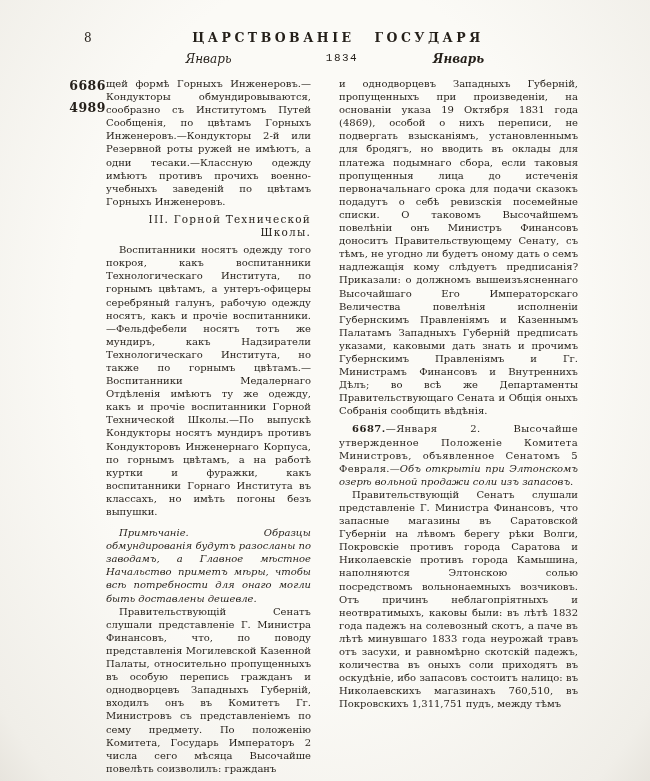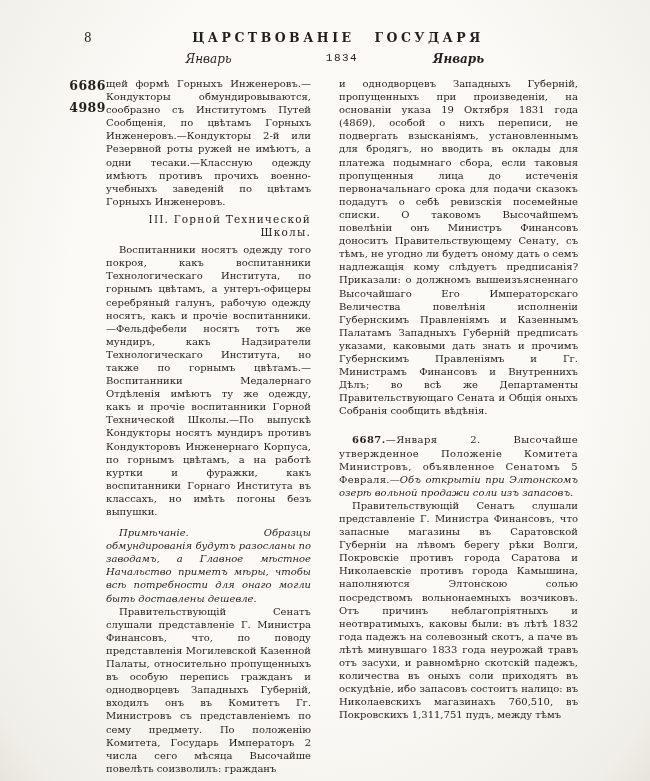--- a/index.html
+++ b/index.html
@@ -31,21 +31,21 @@
   .col-left{width:205px;}
   .col-right{width:239px;}
   p{margin:0;}
   p.body{text-indent:13px;}
   p.noindent{text-indent:0;}
   .section-heading{
     text-align:right;text-indent:0;margin:5px 0 4px;
     font-size:10.5px;letter-spacing:1.2px;
   }
   .note{font-style:italic;margin-top:8px;}
-  .entry{margin-top:16px;}
+  .entry{margin-top:5px;}
   .entry-num{font-weight:bold;letter-spacing:0.5px;}
   .entry-title{letter-spacing:0.35px;}
   .entry-subject{font-style:italic;}
 </style>
 </head>
 <body>
 
 <div class="page">
 
   <span class="pagenum">8</span>

